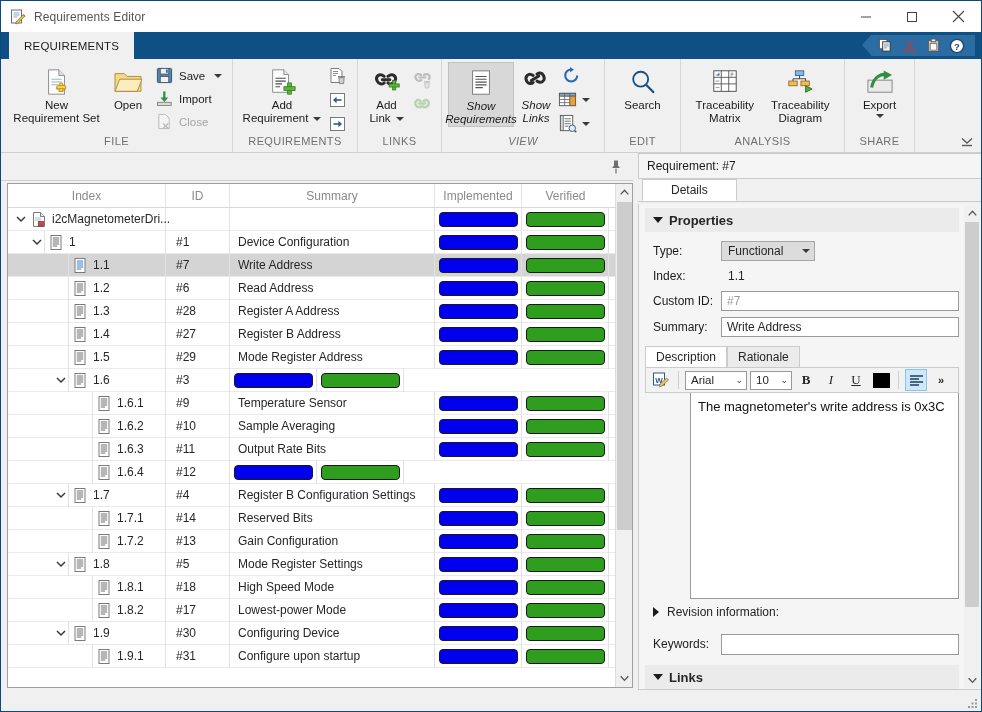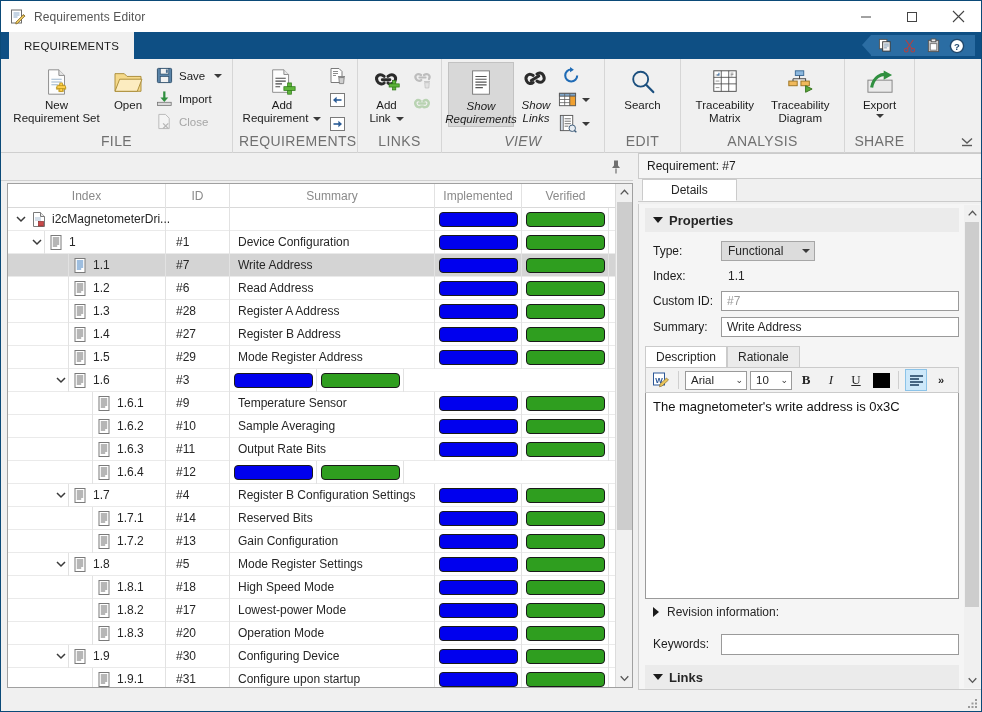--- a/index.html
+++ b/index.html
@@ -75,21 +75,21 @@
   }
   .rgroup {
     position: relative; height: 94px;
     display: flex; flex-direction: column; justify-content: flex-start;
     border-right: 1px solid #d6d6d6;
     padding: 0 6px;
   }
   .rgroup:last-child { border-right: none; }
   .rgroup-body { display: flex; align-items: flex-start; height: 75px; padding-top: 3px; }
   .rgroup-label {
-    text-align: center; font-size: 14px; color: #707070;
+    text-align: center; font-size: 11px; color: #707070;
     letter-spacing: .4px; height: 16px; line-height: 14px;
   }
   .bigbtn {
     width: auto; min-width: 44px; padding: 3px 6px 0;
     display: flex; flex-direction: column; align-items: center;
     text-align: center; font-size: 11.5px; line-height: 13px; color: #1b1b1b;
   }
   .bigbtn .ic { height: 34px; display: flex; align-items: center; justify-content: center; }
   .bigbtn.active { background: #d8d8d8; border: 1px solid #c2c2c2; }
   .smallcol { display: flex; flex-direction: column; justify-content: flex-start; padding-top: 2px; }
@@ -258,20 +258,21 @@
   .fontsel {
     height: 19px; border: 1px solid #9a9a9a; background: #ffffff;
     display: flex; align-items: center; padding: 0 3px 0 5px; font-size: 11.5px;
   }
   .fontsel .chev { margin-left: auto; padding-left: 4px; color: #3a3a3a; font-size: 9px; }
   .colorsw { width: 17px; height: 15px; background: #000000; }
   .ed-area {
     border: 1px solid #9a9a9a; border-top: none; background: #ffffff;
     height: 206px; padding: 6px 7px; font-size: 13px; color: #111;
     font-family: "Liberation Sans", sans-serif;
+    margin-left: 45px;
   }
 
   
   .rvscroll {
     position: absolute; right: 1px; top: 1px; width: 16px; bottom: 1px;
     background: #f0f0f0;
   }
   .rvscroll .arrow {
     position: absolute; left: 0; width: 16px; height: 16px;
     display: flex; align-items: center; justify-content: center; color: #5a5a5a;
@@ -1050,41 +1051,20 @@
           <div class="cell-sum">Lowest-power Mode</div>
           <div class="cell-bar">
             <span class="bar" style="background:#0000ee"></span>
           </div>
           <div class="cell-bar">
             <span class="bar" style="background:#2f9e1f"></span>
           </div>
         </div>
         <div class="trow">
           <div class="cell-index">
-            <span style="width:70px;flex:none;"></span>
-            <span class="twisty"></span>
-            <span class="treebox">
-              <span class="docicon"><svg width="14" height="15" viewBox="0 0 14 15">
-                  <rect x="2" y="0.5" width="10" height="14" fill="#fff" stroke="#7a7a7a"></rect>
-                  <path d="M3.8 3h6.4M3.8 5h6.4M3.8 7h6.4M3.8 9h6.4M3.8 11h4.4" stroke="#6f6f6f" stroke-width="1.05"></path>
-                </svg></span>
-              <span class="idxtext">1.8.3</span>
-            </span>
-          </div>
-          <div class="cell-id">#20</div>
-          <div class="cell-sum">Operation Mode</div>
-          <div class="cell-bar">
-            <span class="bar" style="background:#0000ee"></span>
-          </div>
-          <div class="cell-bar">
-            <span class="bar" style="background:#2f9e1f"></span>
-          </div>
-        </div>
-        <div class="trow">
-          <div class="cell-index">
             <span style="width:46px;flex:none;"></span>
             <span class="twisty">
               <svg width="10" height="8" viewBox="0 0 10 8">
                 <path d="M1 2 L5 6 L9 2" fill="none" stroke="#3a3a3a" stroke-width="1.5"></path>
               </svg>
             </span>
             <span class="treebox">
               <span class="docicon"><svg width="14" height="15" viewBox="0 0 14 15">
                   <rect x="2" y="0.5" width="10" height="14" fill="#fff" stroke="#7a7a7a"></rect>
                   <path d="M3.8 3h6.4M3.8 5h6.4M3.8 7h6.4M3.8 9h6.4M3.8 11h4.4" stroke="#6f6f6f" stroke-width="1.05"></path>

